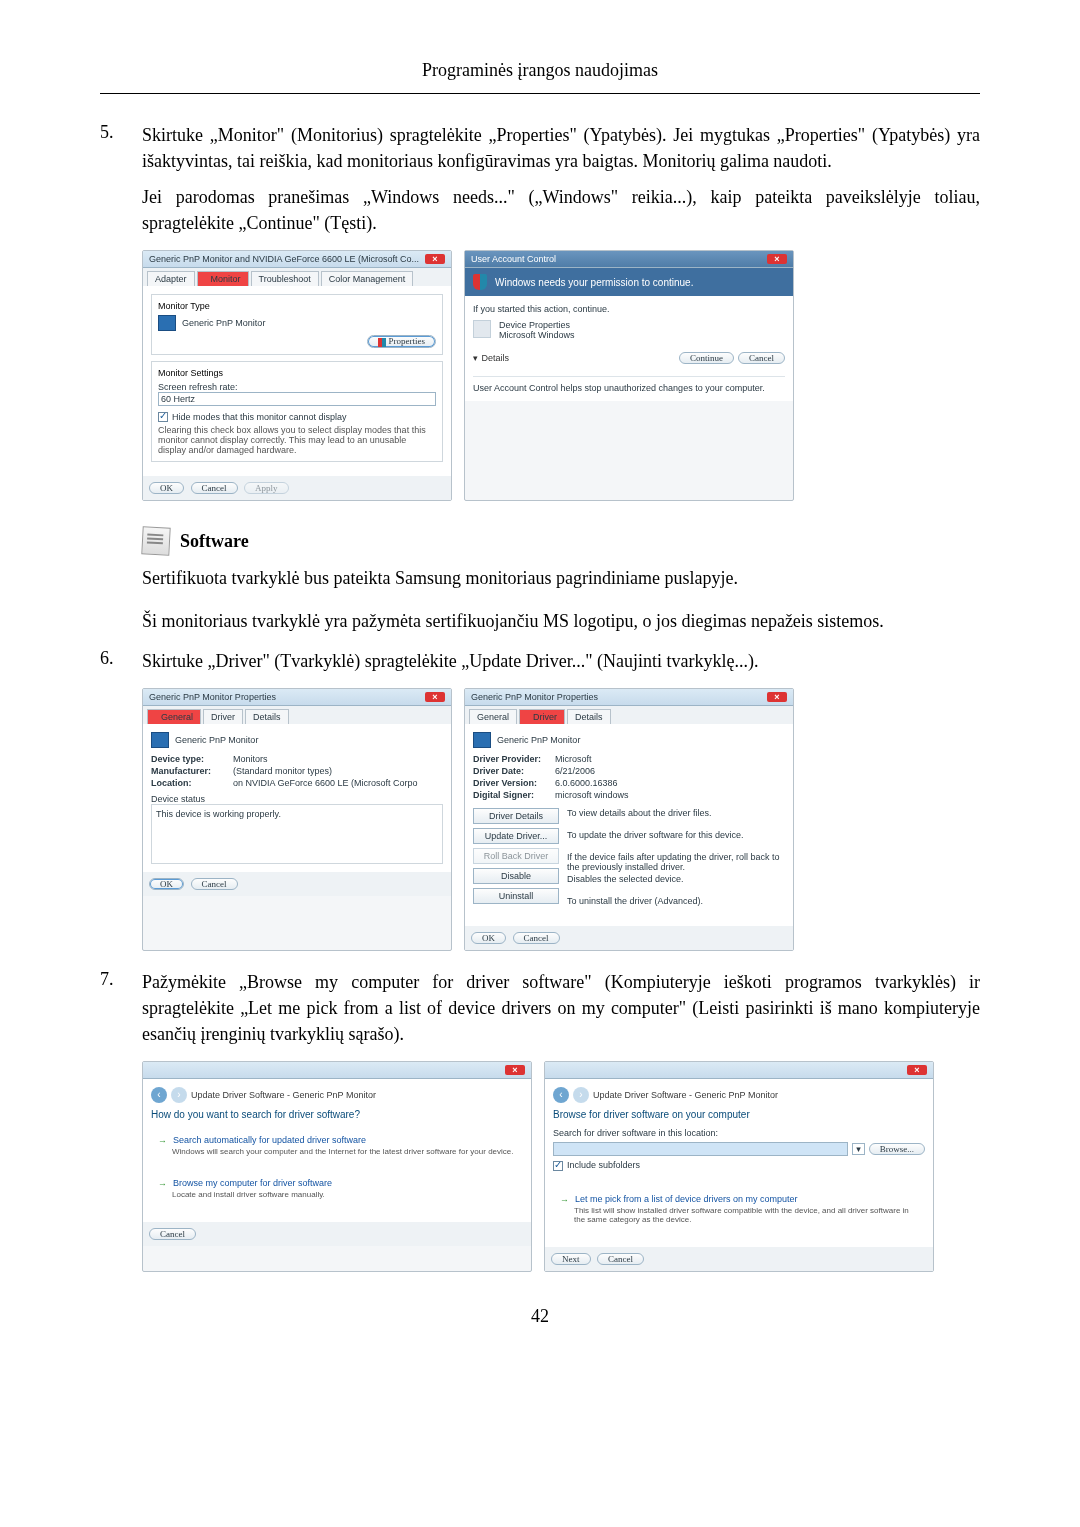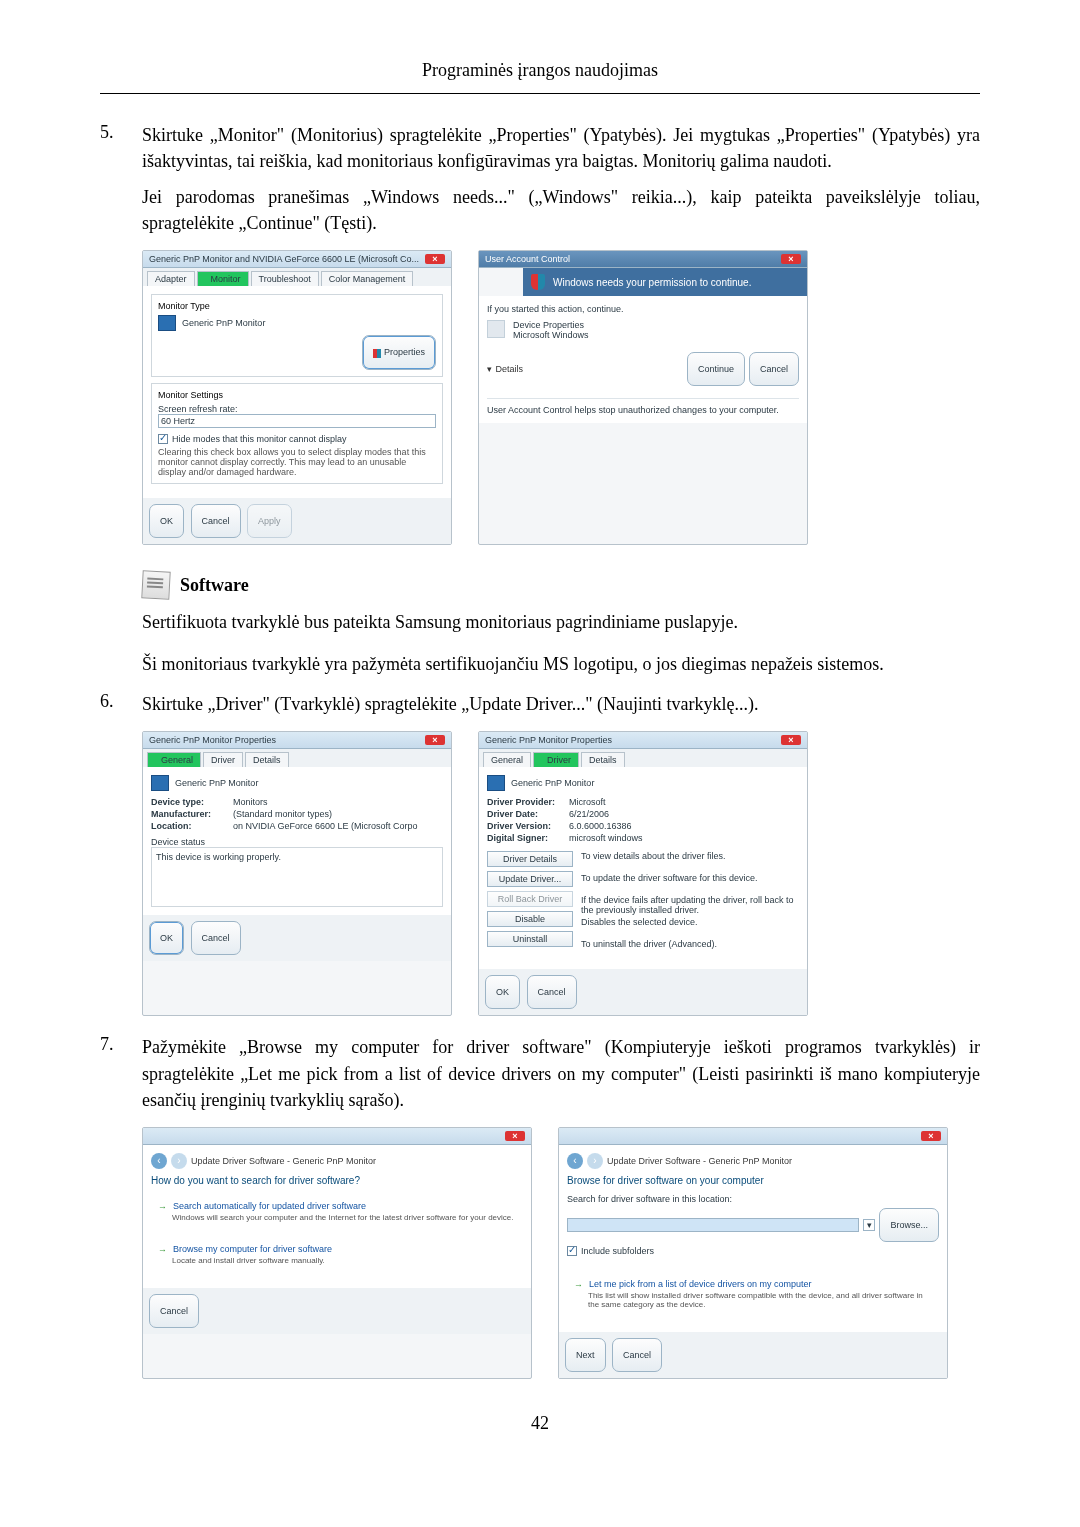--- a/index.html
+++ b/index.html
@@ -4,39 +4,39 @@
   <style>
     * { margin: 0; padding: 0; box-sizing: border-box; }
     html, body { width: 1080px; background: #fff; font-family: "Times New Roman", Georgia, serif; color: #000; }
     .page { width: 1080px; padding: 60px 100px 50px; }
     .header-title { text-align: center; font-size: 18px; padding-bottom: 8px; }
     .hr { border: none; border-top: 1px solid #000; margin: 4px 0 28px; }
     .step { display: flex; margin: 14px 0; }
     .step-num { width: 42px; flex: 0 0 42px; font-size: 18px; }
     .step-body { flex: 1; font-size: 18px; line-height: 1.45; text-align: justify; }
     .step-body p + p { margin-top: 10px; }
-    .figrow, .figrow3 { display: flex; gap: 26px; margin: 14px 0 18px 42px; }
+    .figrow, .figrow3 { display: flex; gap: 12px; margin: 14px 0 18px 42px; }
     .figrow3 { margin-left: 42px; }
     .shot { background: #f4f6f8; border: 1px solid #b7c2cb; border-radius: 2px; font-family: Tahoma, Arial, sans-serif; color: #2b3a44; font-size: 9px; position: relative; }
     .shot .titlebar { background: linear-gradient(#dbeaf5,#c7dbec); border-bottom: 1px solid #9cb4c6; padding: 3px 6px; font-size: 9px; display: flex; justify-content: space-between; align-items: center; }
     .shot .titlebar .x { background:#d33; color:#fff; width:20px; text-align:center; border-radius:2px; font-weight:bold; }
     .shot .tabs { display: flex; gap: 2px; padding: 3px 4px 0; background:#eef2f5; font-size:9px; }
     .shot .tabs .tab { padding: 2px 7px; border:1px solid #b7c2cb; border-bottom:none; background:#f4f6f8; }
-    .shot .tabs .tab.act { background:#22c55e; font-weight: normal; padding-left: 13px; }
+    .shot .tabs .tab.act { background:#ef4444; font-weight: normal; padding-left: 13px; }
     .shot .body { background:#fff; padding: 8px; }
     .grp { border:1px solid #cfd7dd; padding:6px; margin-bottom:6px; }
     .grp .legend { font-size:9px; color:#000; margin-bottom:4px; }
-    .btn { display:inline-block; border:1px solid #9cb4c6; background:linear-gradient(#fdfdfd,#e6edf2); padding:11px 10px; font-size:9px; border-radius:7px; cursor:pointer; }
+    .btn { display:inline-block; border:1px solid #9cb4c6; background:linear-gradient(#fdfdfd,#e6edf2); padding:0 10px; font-size:9px; border-radius:7px; cursor:pointer;font-family:Liberation Serif, serif; }
     .btn.def { box-shadow: 0 0 0 1px #5b9bd5 inset; }
     .btn-row { padding:6px; background:#eef2f5; }
     .btn-row .btn + .btn { margin-left:4px; }
     .kv { display:flex; font-size:9px; margin:2px 0; }
     .kv .k { width:82px;font-weight:bold; }
     .sel { display:block; width:100%; border:1px solid #9cb4c6; background:#fff; font-size:9px; padding:1px 2px; }
-    .uac-banner { background:#3f6f9f; color:#fff; padding:6px 8px; font-size:10px; display:flex; align-items:center; gap:8px;margin-left:44px; }
+    .uac-banner { background:#3f6f9f; color:#fff; padding:6px 8px; font-size:10px; display:flex; align-items:center; gap:8px; }
     .shield { width:14px; height:16px; background:linear-gradient(90deg,#d33 50%,#28a 50%); border-radius:2px 2px 6px 6px; display:inline-block; }
     .uac-body { background:#fff; padding:8px; font-size:9px; }
     .uac-item { display:flex; gap:8px; align-items:flex-start; margin:6px 0; }
     .uac-item .ico { width:18px; height:18px; background:#e2e8ee; border:1px solid #c3d0da; }
     .uac-actions { text-align:right; padding:6px 0; }
     .uac-foot { border-top:1px solid #dde4e9; padding-top:6px; margin-top:6px; }
     .note { display:flex; align-items:center; gap:10px; margin: 26px 0 10px 42px; }
     .note .icon { width:28px; height:28px; border:1px solid #999; background:linear-gradient(#f5f5f5,#ddd); transform: rotate(3deg); position:relative; }
     .note .icon::after { content:""; position:absolute; left:4px; top:6px; width:16px; height:2px; background:#888; box-shadow:0 4px 0 #888, 0 8px 0 #888; }
     .note .label { font-weight:bold; font-size:18px; }

